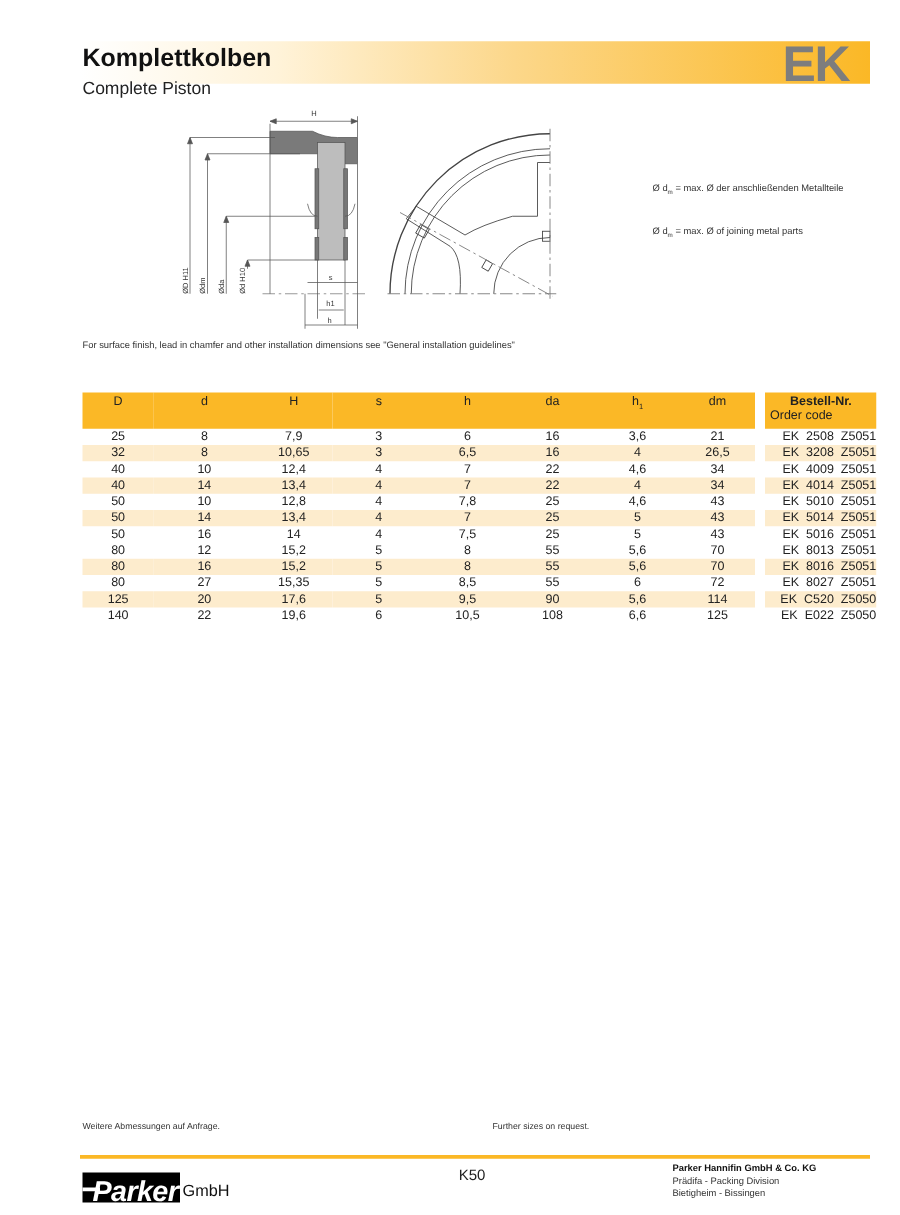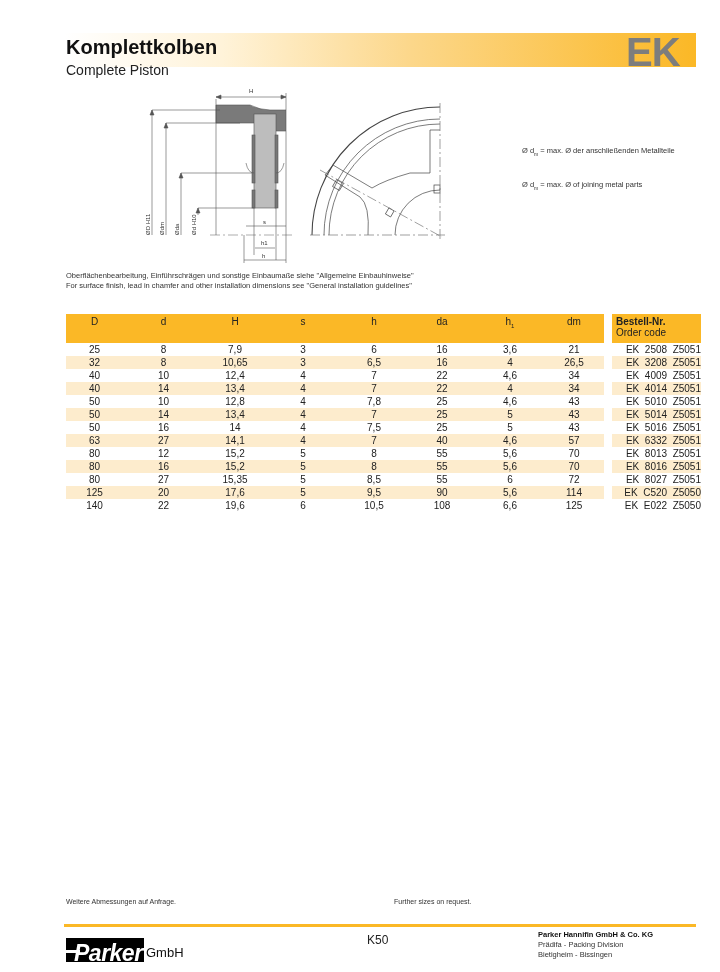--- a/index.html
+++ b/index.html
@@ -24,21 +24,21 @@
     position: absolute; left: 66px; top: 314px; border-collapse: collapse;
     font-size: 10px; color: #222;
   }
   table.dims th { background: #fbb826; font-weight: normal; height: 26px; vertical-align: top; padding-top: 2px; }
   table.dims td { height: 13px; padding: 0; }
   table.dims tr.alt td { background: #fdeccd; }
   table.dims tr.alt td.gap, table.dims th.gap { background: #ffffff; }
   .c { text-align: center; }
   .gap { width: 6px; }
   th.order { text-align: left; padding-left: 4px; font-weight: normal; }
-  th.order b { font-weight: bold; }
+  th.order b { font-weight: bold; margin-left: 16px; }
   td.order { padding-left: 4px; text-align: right; white-space: pre; }
 
   .foot-de { position: absolute; left: 66px; top: 898px; font-size: 7px; color: #333; }
   .foot-en { position: absolute; left: 394px; top: 898px; font-size: 7px; color: #333; }
   .foot-line { position: absolute; left: 64px; top: 924px; width: 632px; height: 3px; background: #fbb826; }
   .logo-box { position: absolute; left: 66px; top: 938px; width: 78px; height: 24px; background: #000; }
   .logo-text { position: absolute; left: 74px; top: 940px; font-size: 23px; font-weight: bold; color: #fff; font-style: italic; letter-spacing: -0.5px; }
   .logo-bar { position: absolute; left: 66px; top: 950px; width: 14px; height: 3px; background: #fff; }
   .logo-seals { position: absolute; left: 146px; top: 945px; font-size: 13px; color: #111; }
   .page-no { position: absolute; left: 367px; top: 933px; font-size: 12px; color: #222; }
@@ -116,21 +116,20 @@
     <line x1="10" y1="150" x2="145" y2="150" stroke-dasharray="10 3 2 3" stroke="#777"></line>
     <line x1="140" y1="18" x2="140" y2="155" stroke-dasharray="10 3 2 3" stroke="#777"></line>
     <line x1="20" y1="85" x2="142" y2="152" stroke-dasharray="10 3 2 3" stroke="#777"></line>
   </g>
 </svg>
 
 <div class="note" style="left:522px; top:146px;"><span>Ø d</span><sub>m</sub><span> = max. Ø der anschließenden Metallteile</span></div>
 <div class="note" style="left:522px; top:180px;"><span>Ø d</span><sub>m</sub><span> = max. Ø of joining metal parts</span></div>
 
 <div class="install-note">
-  <div>Oberflächenbearbeitung, Einführschrägen und sonstige Einbaumaße siehe "Allgemeine Einbauhinweise"</div>
   <div>For surface finish, lead in chamfer and other installation dimensions see "General installation guidelines"</div>
 </div>
 
 <table class="dims">
   <thead>
     <tr>
       <th class="c" style="width:55px">D</th>
       <th class="c" style="width:79px">d</th>
       <th class="c" style="width:60px">H</th>
       <th class="c" style="width:72px">s</th>
@@ -220,32 +219,20 @@
         <td class="c">16</td>
         <td class="c">14</td>
         <td class="c">4</td>
         <td class="c">7,5</td>
         <td class="c">25</td>
         <td class="c">5</td>
         <td class="c">43</td>
         <td class="gap"></td>
         <td class="order">EK  5016  Z5051</td>
       </tr>
-      <tr class="alt">
-        <td class="c">63</td>
-        <td class="c">27</td>
-        <td class="c">14,1</td>
-        <td class="c">4</td>
-        <td class="c">7</td>
-        <td class="c">40</td>
-        <td class="c">4,6</td>
-        <td class="c">57</td>
-        <td class="gap"></td>
-        <td class="order">EK  6332  Z5051</td>
-      </tr>
       <tr>
         <td class="c">80</td>
         <td class="c">12</td>
         <td class="c">15,2</td>
         <td class="c">5</td>
         <td class="c">8</td>
         <td class="c">55</td>
         <td class="c">5,6</td>
         <td class="c">70</td>
         <td class="gap"></td>

